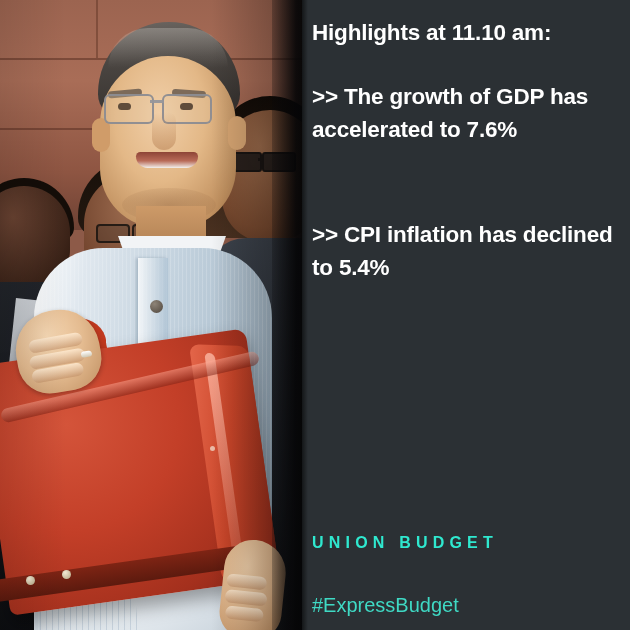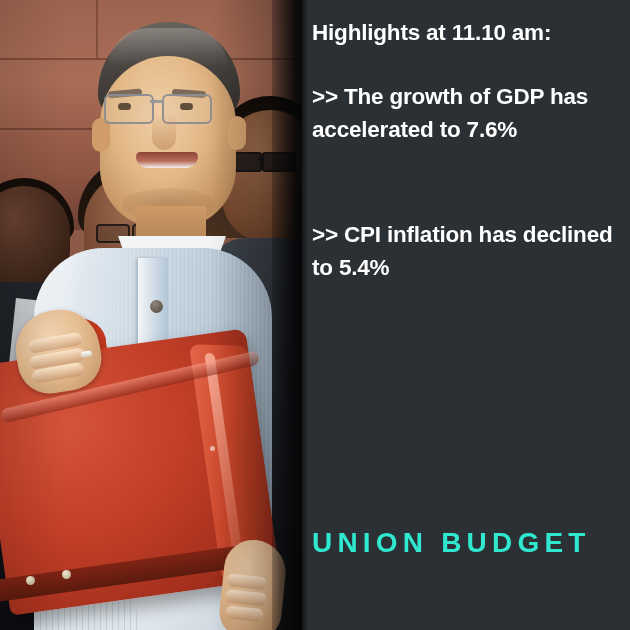--- a/index.html
+++ b/index.html
@@ -344,21 +344,21 @@
   #heading  { top:16px; }
   #block1   { top:80px; }
   #block2   { top:218px; }
   #block3   { top:320px; }
 
   .brand {
     position:absolute;
     left:10px;
     color:#2fe8cf;
     font-weight:bold;
-    font-size:28px;
+    font-size:16px;
     line-height:26px;
     letter-spacing:5.2px;
   }
   #brand-line { top:530px; }
   .hashtag {
     position:absolute;
     left:10px; top:594px;
     color:#3fd9c4;
     font-weight:normal;
     font-size:20px;
@@ -458,15 +458,16 @@
 
     <div class="txt" id="block1">&gt;&gt; The growth of GDP has accelerated to 7.6%</div>
 
     <div class="txt" id="block2">&gt;&gt; CPI inflation has declined to 5.4%</div>
 
 
     <div class="brand" id="brand-line">
       <div>UNION BUDGET</div>
     </div>
 
+    <div class="hashtag">#ExpressBudget</div>
   </div>
 
 </div>
 
 </body></html>

